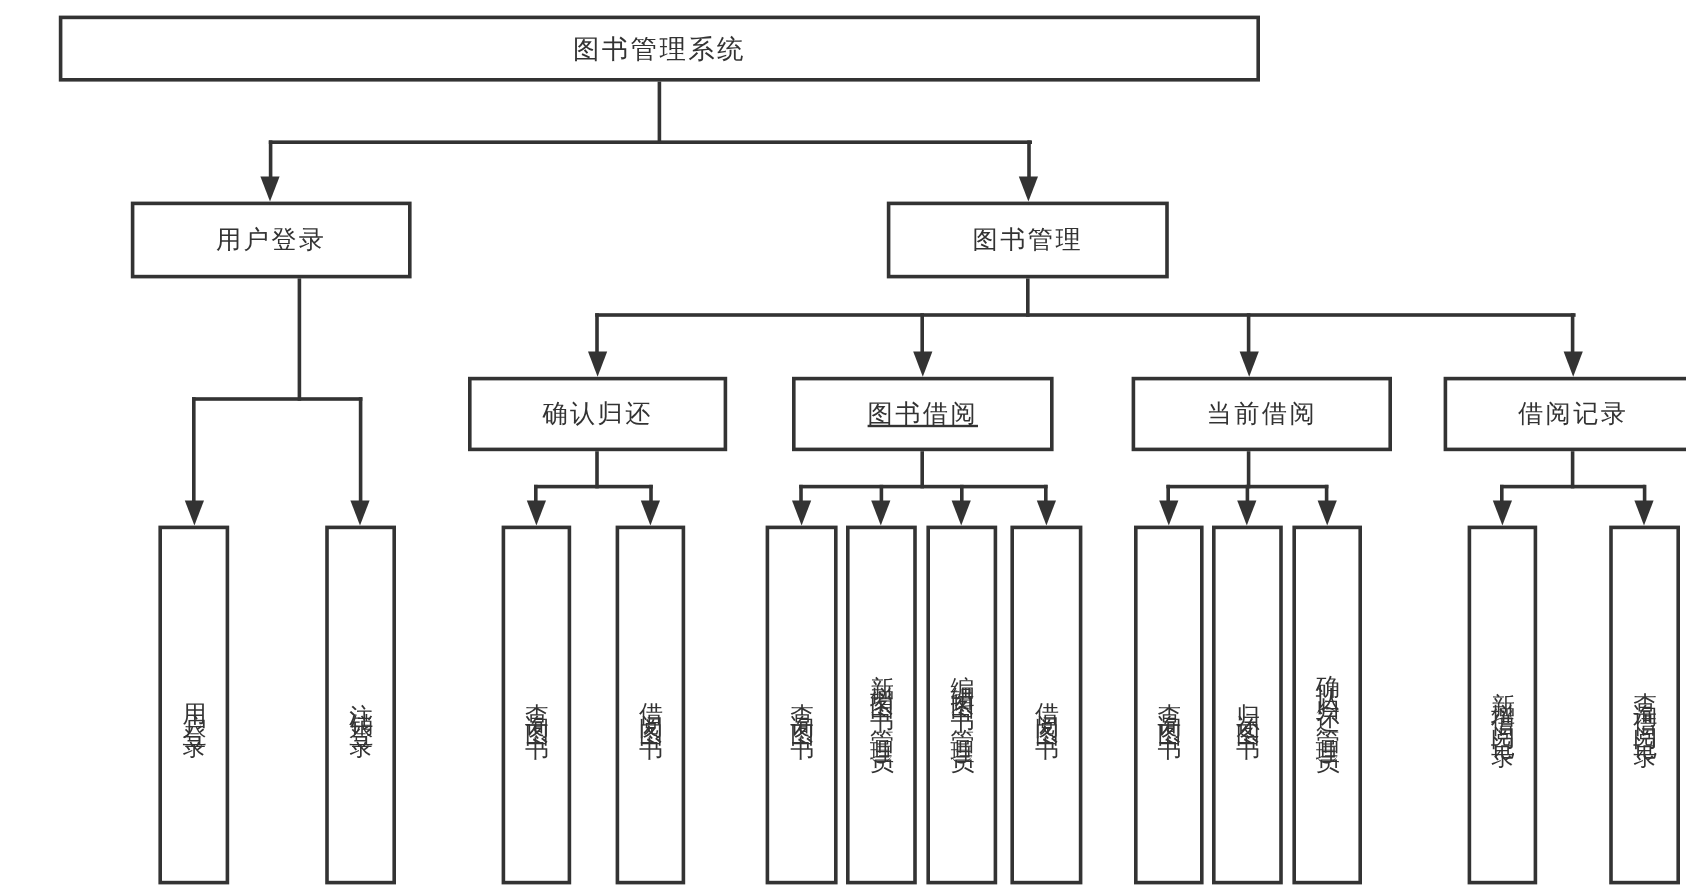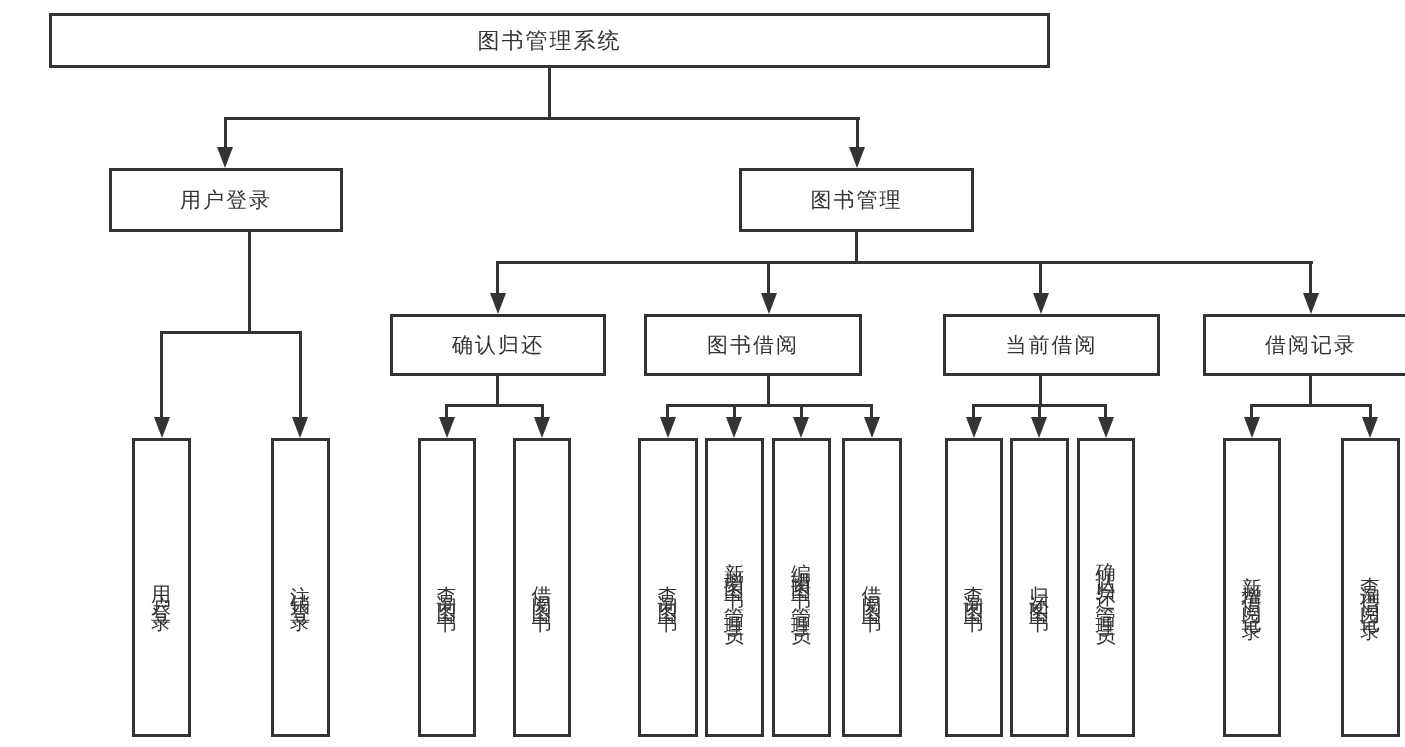--- a/index.html
+++ b/index.html
@@ -68,21 +68,21 @@
   </div>
 
   <div class="box box-h" style="left:711px;top:168px;width:235px;height:64px;">
     <span class="label">图书管理</span>
   </div>
 
   <div class="box box-h" style="left:362px;top:314px;width:216px;height:62px;">
     <span class="label">确认归还</span>
   </div>
 
-  <div class="box box-h" style="left:616px;top:314px;width:218px;height:62px;">
+  <div class="box box-h" style="left:632px;top:314px;width:218px;height:62px;text-decoration:underline;">
     <span class="label">图书借阅</span>
   </div>
 
   <div class="box box-h" style="left:915px;top:314px;width:217px;height:62px;">
     <span class="label">当前借阅</span>
   </div>
 
   <div class="box box-h" style="left:1175px;top:314px;width:216px;height:62px;">
     <span class="label">借阅记录</span>
   </div>

